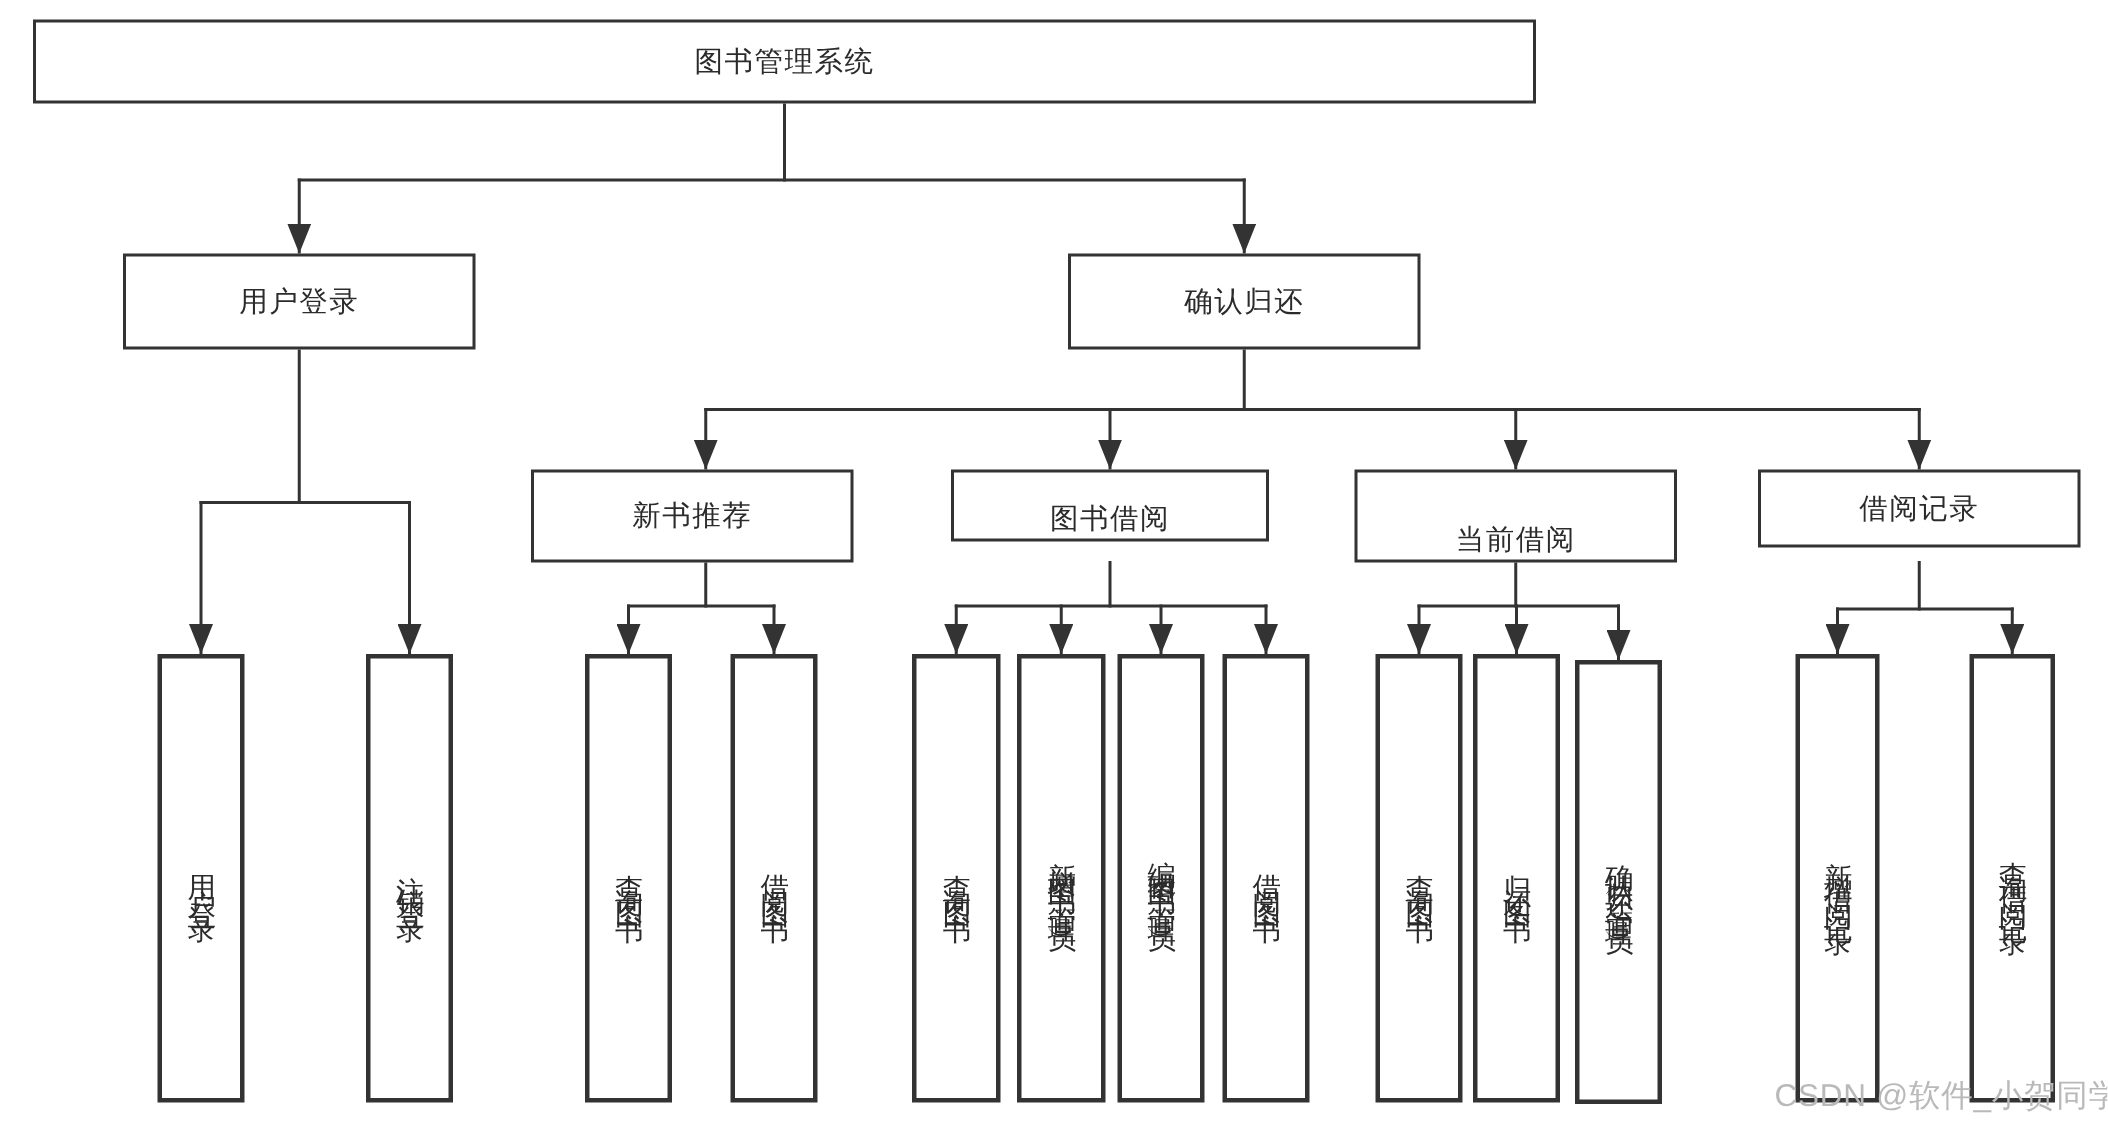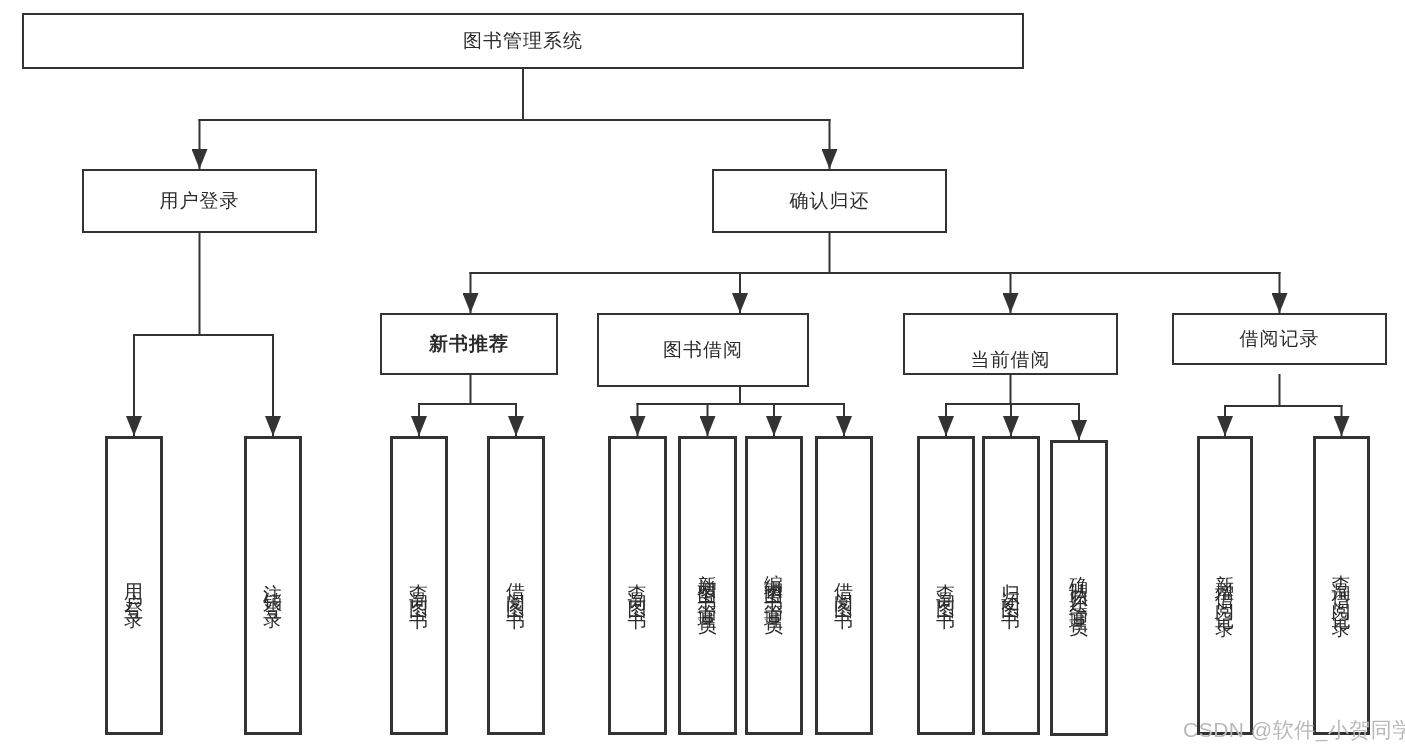--- a/index.html
+++ b/index.html
@@ -56,22 +56,22 @@
     color: #b9b9b9;
     letter-spacing: 0.5px;
     white-space: nowrap;
     z-index: 5;
   }
 
   
   #n-root            { left: 22px;   top: 13px;  width: 1002px; height: 56px; }
   #n-user-login      { left: 82px;   top: 169px; width: 235px;  height: 64px; }
   #n-book-mgmt       { left: 712px;  top: 169px; width: 235px;  height: 64px; }
-  #n-new-books       { left: 380px;  top: 313px; width: 178px;  height: 62px; font-weight: bold; }
-  #n-book-borrow     { left: 597px;  top: 313px; width: 212px;  height: 74px; }
+  #n-new-books       { left: 354px;  top: 313px; width: 215px;  height: 62px; }
+  #n-book-borrow     { left: 634px;  top: 313px; width: 212px;  height: 48px; align-items: flex-end; }
   #n-current-borrow  { left: 903px;  top: 313px; width: 215px;  height: 62px; align-items: flex-end; }
   #n-borrow-records  { left: 1172px; top: 313px; width: 215px;  height: 52px; }
 
   #n-leaf-0  { left: 105px;  top: 436px; width: 58px; height: 299px; }
   #n-leaf-1  { left: 244px;  top: 436px; width: 58px; height: 299px; }
   #n-leaf-2  { left: 390px;  top: 436px; width: 58px; height: 299px; }
   #n-leaf-3  { left: 487px;  top: 436px; width: 58px; height: 299px; }
   #n-leaf-4  { left: 608px;  top: 436px; width: 59px; height: 299px; }
   #n-leaf-5  { left: 678px;  top: 436px; width: 59px; height: 299px; letter-spacing: 5px; }
   #n-leaf-6  { left: 745px;  top: 436px; width: 58px; height: 299px; }

